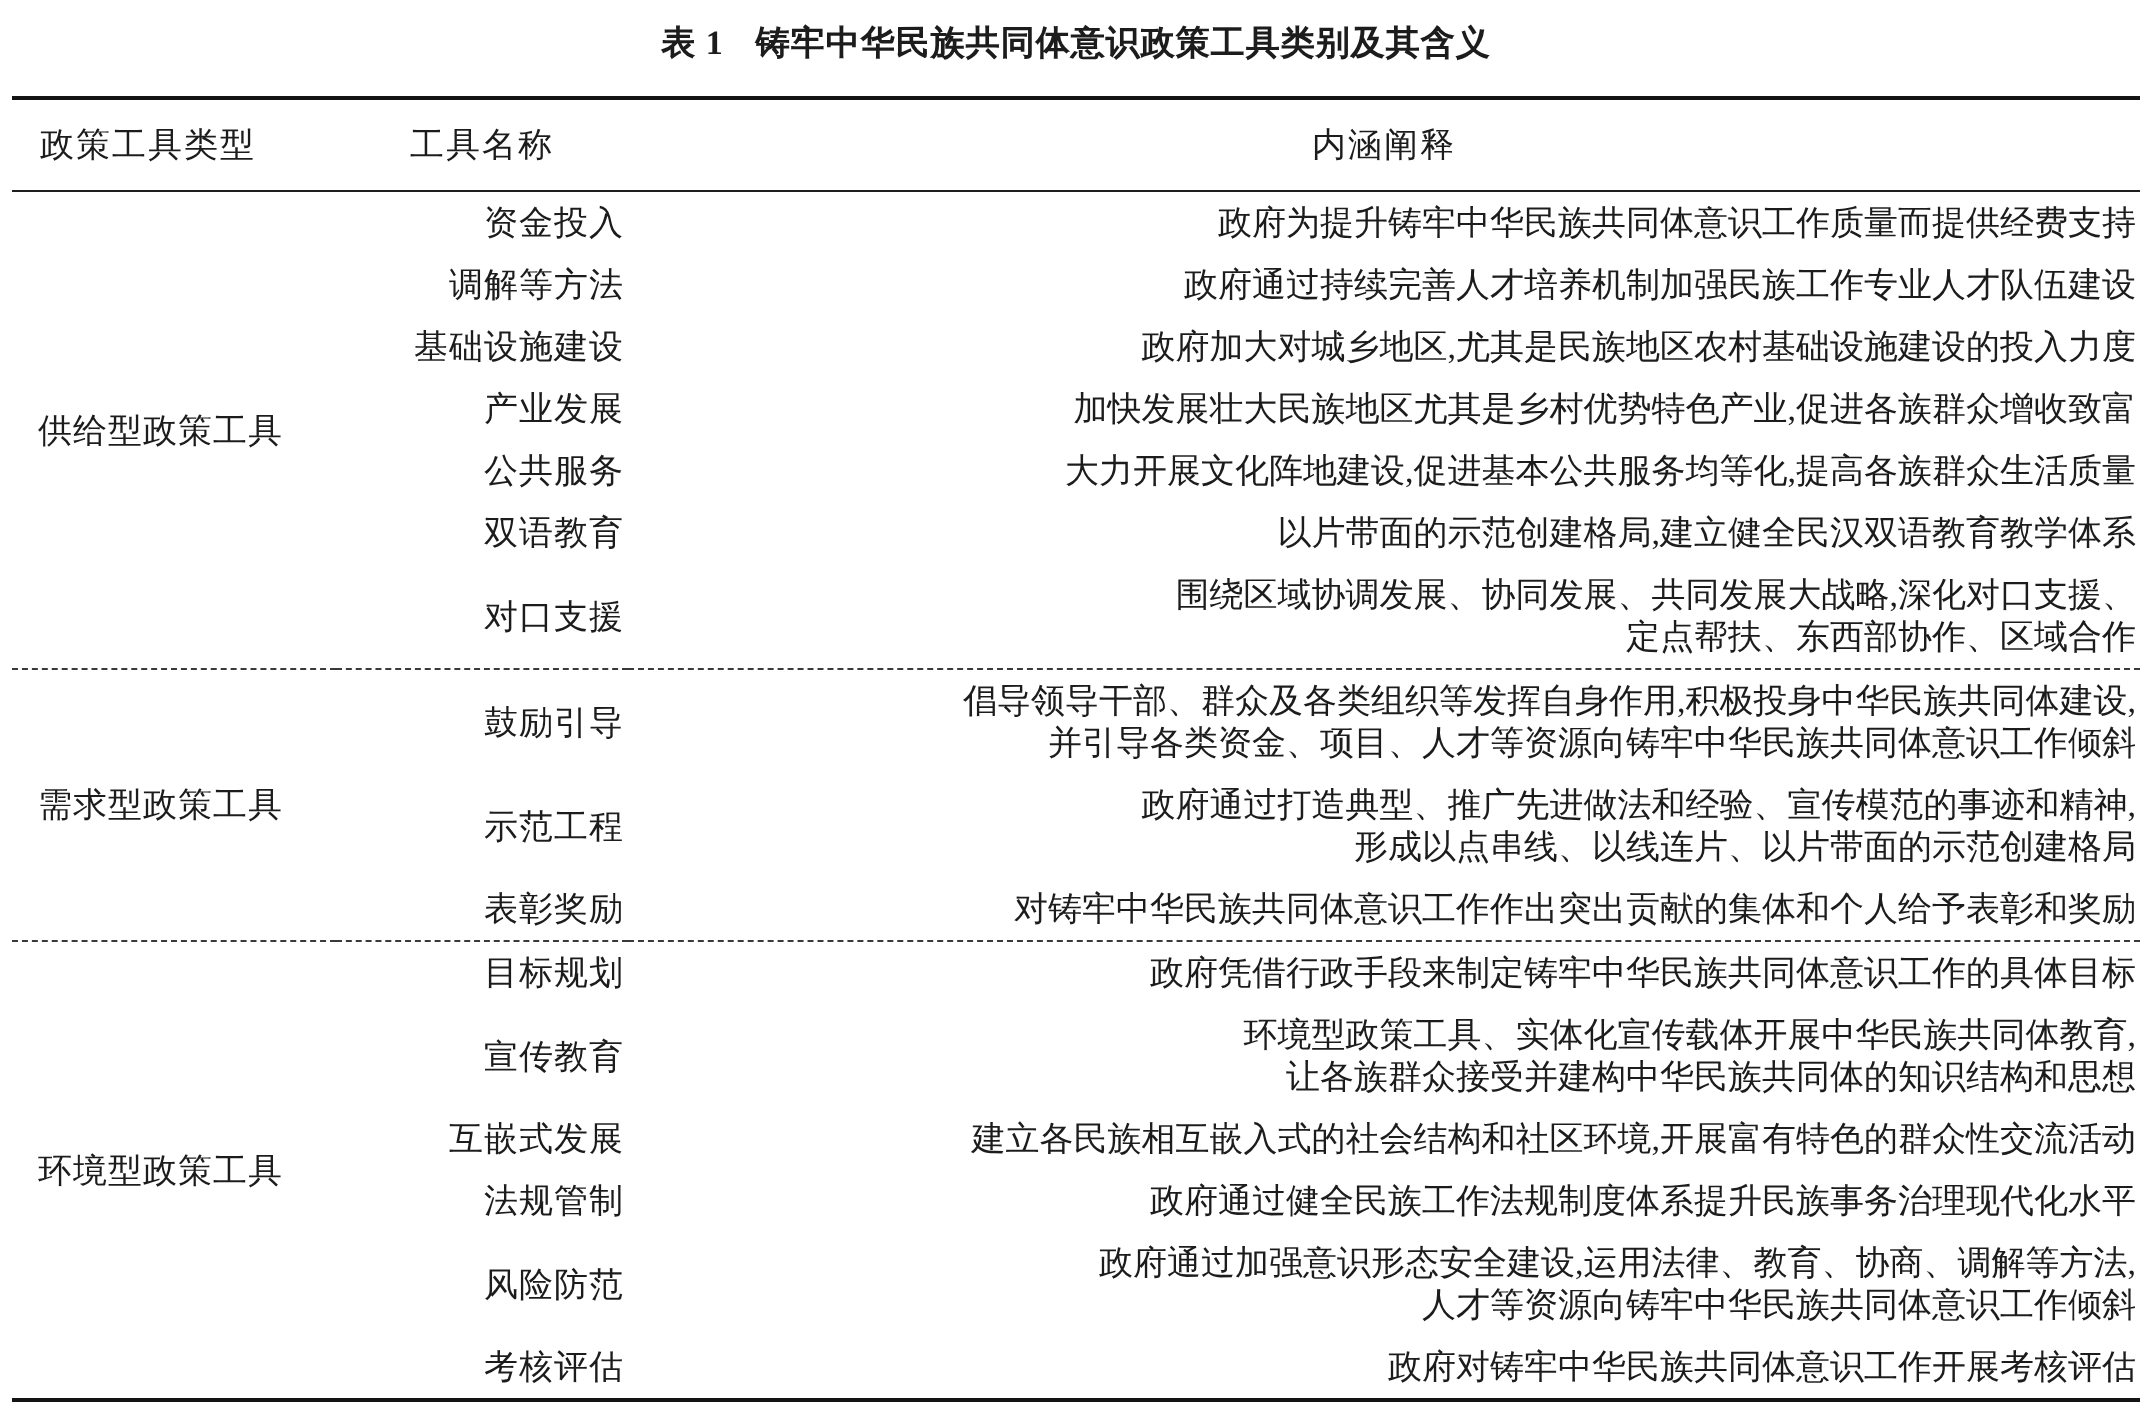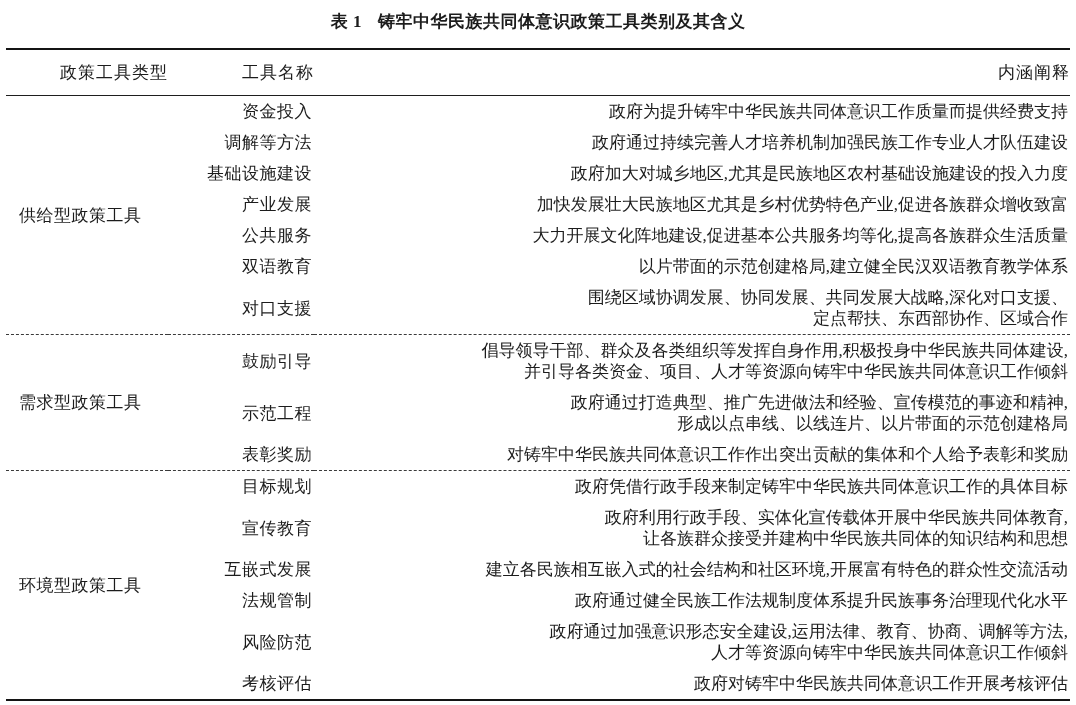--- a/index.html
+++ b/index.html
@@ -35,25 +35,25 @@
     border-bottom: 2.5px solid #141414;
   }
   col.c-type { width: 162px; }
   col.c-name { width: 146px; }
   col.c-desc { width: auto; }
   thead th {
     font-weight: normal;
     font-size: 17px;
     padding: 11px 0 11px 0;
     border-bottom: 1.5px solid #1e1e1e;
-    text-align: right;
+    text-align: center;
     letter-spacing: 1px;
   }
   thead th.h-type {
-    text-align: right;
+    text-align: left;
     padding-left: 14px;
   }
   td {
     text-align: right;
     padding: 5px 2px;
     line-height: 21px;
     vertical-align: middle;
   }
   td.category {
     text-align: left;
@@ -146,21 +146,21 @@
     </tbody>
 
     <tbody class="sec">
       <tr>
         <td class="category" rowspan="6">环境型政策工具</td>
         <td class="tool-name">目标规划</td>
         <td class="desc">政府凭借行政手段来制定铸牢中华民族共同体意识工作的具体目标</td>
       </tr>
       <tr>
         <td class="tool-name">宣传教育</td>
-        <td class="desc">政府利用行政手段、实体化宣传载体开展中华民族共同体教育,
+        <td class="desc">环境型政策工具、实体化宣传载体开展中华民族共同体教育,
 让各族群众接受并建构中华民族共同体的知识结构和思想</td>
       </tr>
       <tr>
         <td class="tool-name">互嵌式发展</td>
         <td class="desc">建立各民族相互嵌入式的社会结构和社区环境,开展富有特色的群众性交流活动</td>
       </tr>
       <tr>
         <td class="tool-name">法规管制</td>
         <td class="desc">政府通过健全民族工作法规制度体系提升民族事务治理现代化水平</td>
       </tr>

